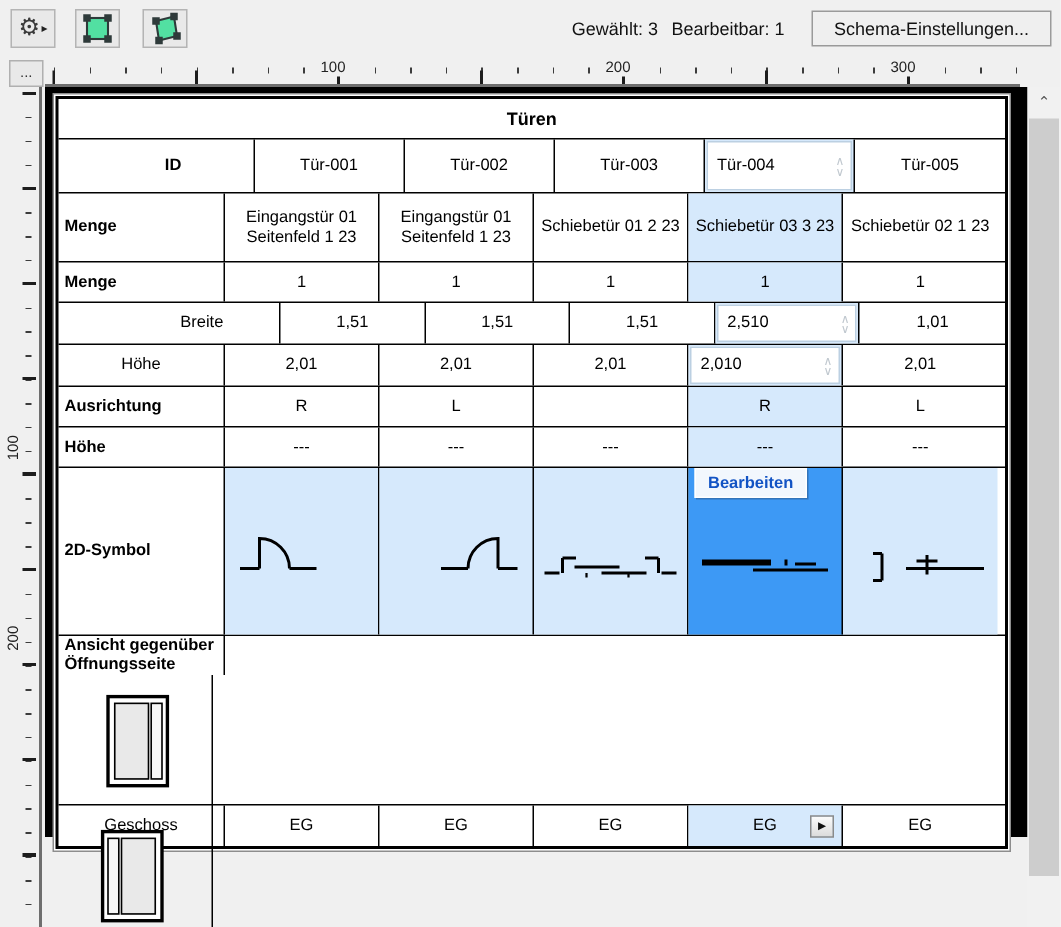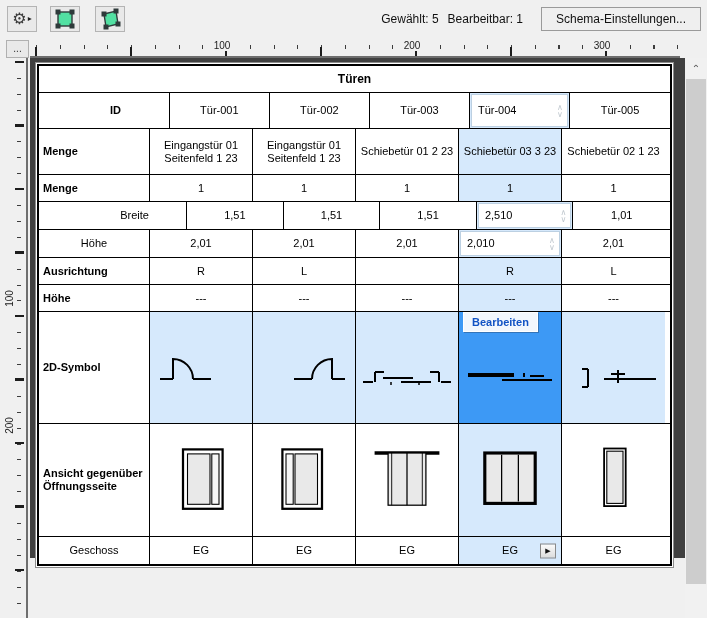--- a/index.html
+++ b/index.html
@@ -26,42 +26,42 @@
      background:repeating-linear-gradient(to right,#1d1d1d 0 2px, transparent 2px 95px); }
   .hlab { position:absolute; top:2px; transform:translateX(-50%); font-size:10px; color:#222; background:#f0f0f0; padding:0 4px; z-index:2; }
   .v-ruler { position:absolute; left:0; top:58px; width:28px; height:560px; background:#f0f0f0; border-right:2px solid #6e6e6e; }
   .v-ruler .minor { position:absolute; top:4px; bottom:0; right:5px; width:4px;
      background:repeating-linear-gradient(to bottom,#3c3c3c 0 1px, transparent 1px 15.9px); }
   .v-ruler .major { position:absolute; top:3px; bottom:0; right:2px; width:9px;
      background:repeating-linear-gradient(to bottom,#1d1d1d 0 2px, transparent 2px 63.5px); }
   .vlab { position:absolute; left:-2px; transform:rotate(-90deg); font-size:10px; color:#222; background:#f0f0f0; padding:0 3px; z-index:2; }
 
   
-  .canvas { position:absolute; left:30px; top:58px; width:655px; height:500px; background:#404040; }
+  .canvas { position:absolute; left:30px; top:58px; width:655px; height:500px; background:#000000; }
   .stable { position:absolute; left:7px; top:6px; width:635px; border:2px solid #000;
             box-shadow:0 0 0 1px #fff, 0 0 0 2px #8d8d8d; background:#fff; }
   .row { display:flex; border-bottom:1px solid #000; }
   .row:last-child { border-bottom:none; }
   .cell { border-right:1px solid #000; display:flex; align-items:center; justify-content:center;
           font-size:11px; color:#000; text-align:center; position:relative; line-height:13px; }
   .cell:last-child { border-right:none; }
   .lab { width:111px; }
   .dat { width:103px; }
   .bleft { justify-content:flex-start; font-weight:bold; padding-left:4px; text-align:left; }
   .bcenter { font-weight:bold; }
   .r-title  { height:27px; } .r-title .cell { font-weight:bold; font-size:12px; width:100%; }
   .r-id     { height:36px;padding-left:23px; }
   .r-name   { height:46px; }
   .r-menge  { height:27px; }
   .r-breite { height:28px;padding-left:44px; }
   .r-hoehe  { height:28px; }
   .r-ausr   { height:27px; }
   .r-hoehe2 { height:27px; }
   .r-sym    { height:112px; }
-  .r-ans    { height:113px; }
+  .r-ans    { height:113px;flex-direction:column; }
   .r-gesch  { height:27px; }
   .r-raum   { height:28px; }
   .selcol { background:#d6e9fc; }
   .r-sym .dat { background:#d6e9fc; }
   .r-sym .sym-sel { background:#3d99f5; }
 
   
   .editfield { position:absolute; inset:1px; background:#fff; border:1px solid #bcd0e2; display:flex; align-items:center; padding-left:6px; font-size:11px; }
   .ef-text { flex:1; text-align:left; }
   .spinner { width:14px; display:flex; flex-direction:column; align-items:center; justify-content:center; color:#c0c8cf; font-size:8px; line-height:7px; cursor:pointer; user-select:none; }
@@ -102,21 +102,21 @@
     <button class="tb-btn btn-sel2">
       <svg width="22" height="22" viewBox="0 0 22 22">
         <polygon points="5,6 17,3 19,16 7,19" fill="#52e0a2" stroke="#2e3a3a" stroke-width="1.4"></polygon>
         <rect x="2.5" y="3.5" width="5" height="5" fill="#2e3a3a"></rect>
         <rect x="14.5" y="0.5" width="5" height="5" fill="#2e3a3a"></rect>
         <rect x="16.5" y="13.5" width="5" height="5" fill="#2e3a3a"></rect>
         <rect x="4.5" y="16.5" width="5" height="5" fill="#2e3a3a"></rect>
       </svg>
     </button>
     <div class="status">
-      <span>Gewählt: 5</span>
+      <span>Gewählt: 3</span>
       <span>Bearbeitbar: 1</span>
     </div>
     <button class="settings-btn">Schema-Einstellungen...</button>
   </div>
 
   <button class="ruler-corner">...</button>
   <div class="h-ruler">
     <div class="minor"></div>
     <div class="major"></div>
     <span class="hlab" style="left:192px">100</span>

